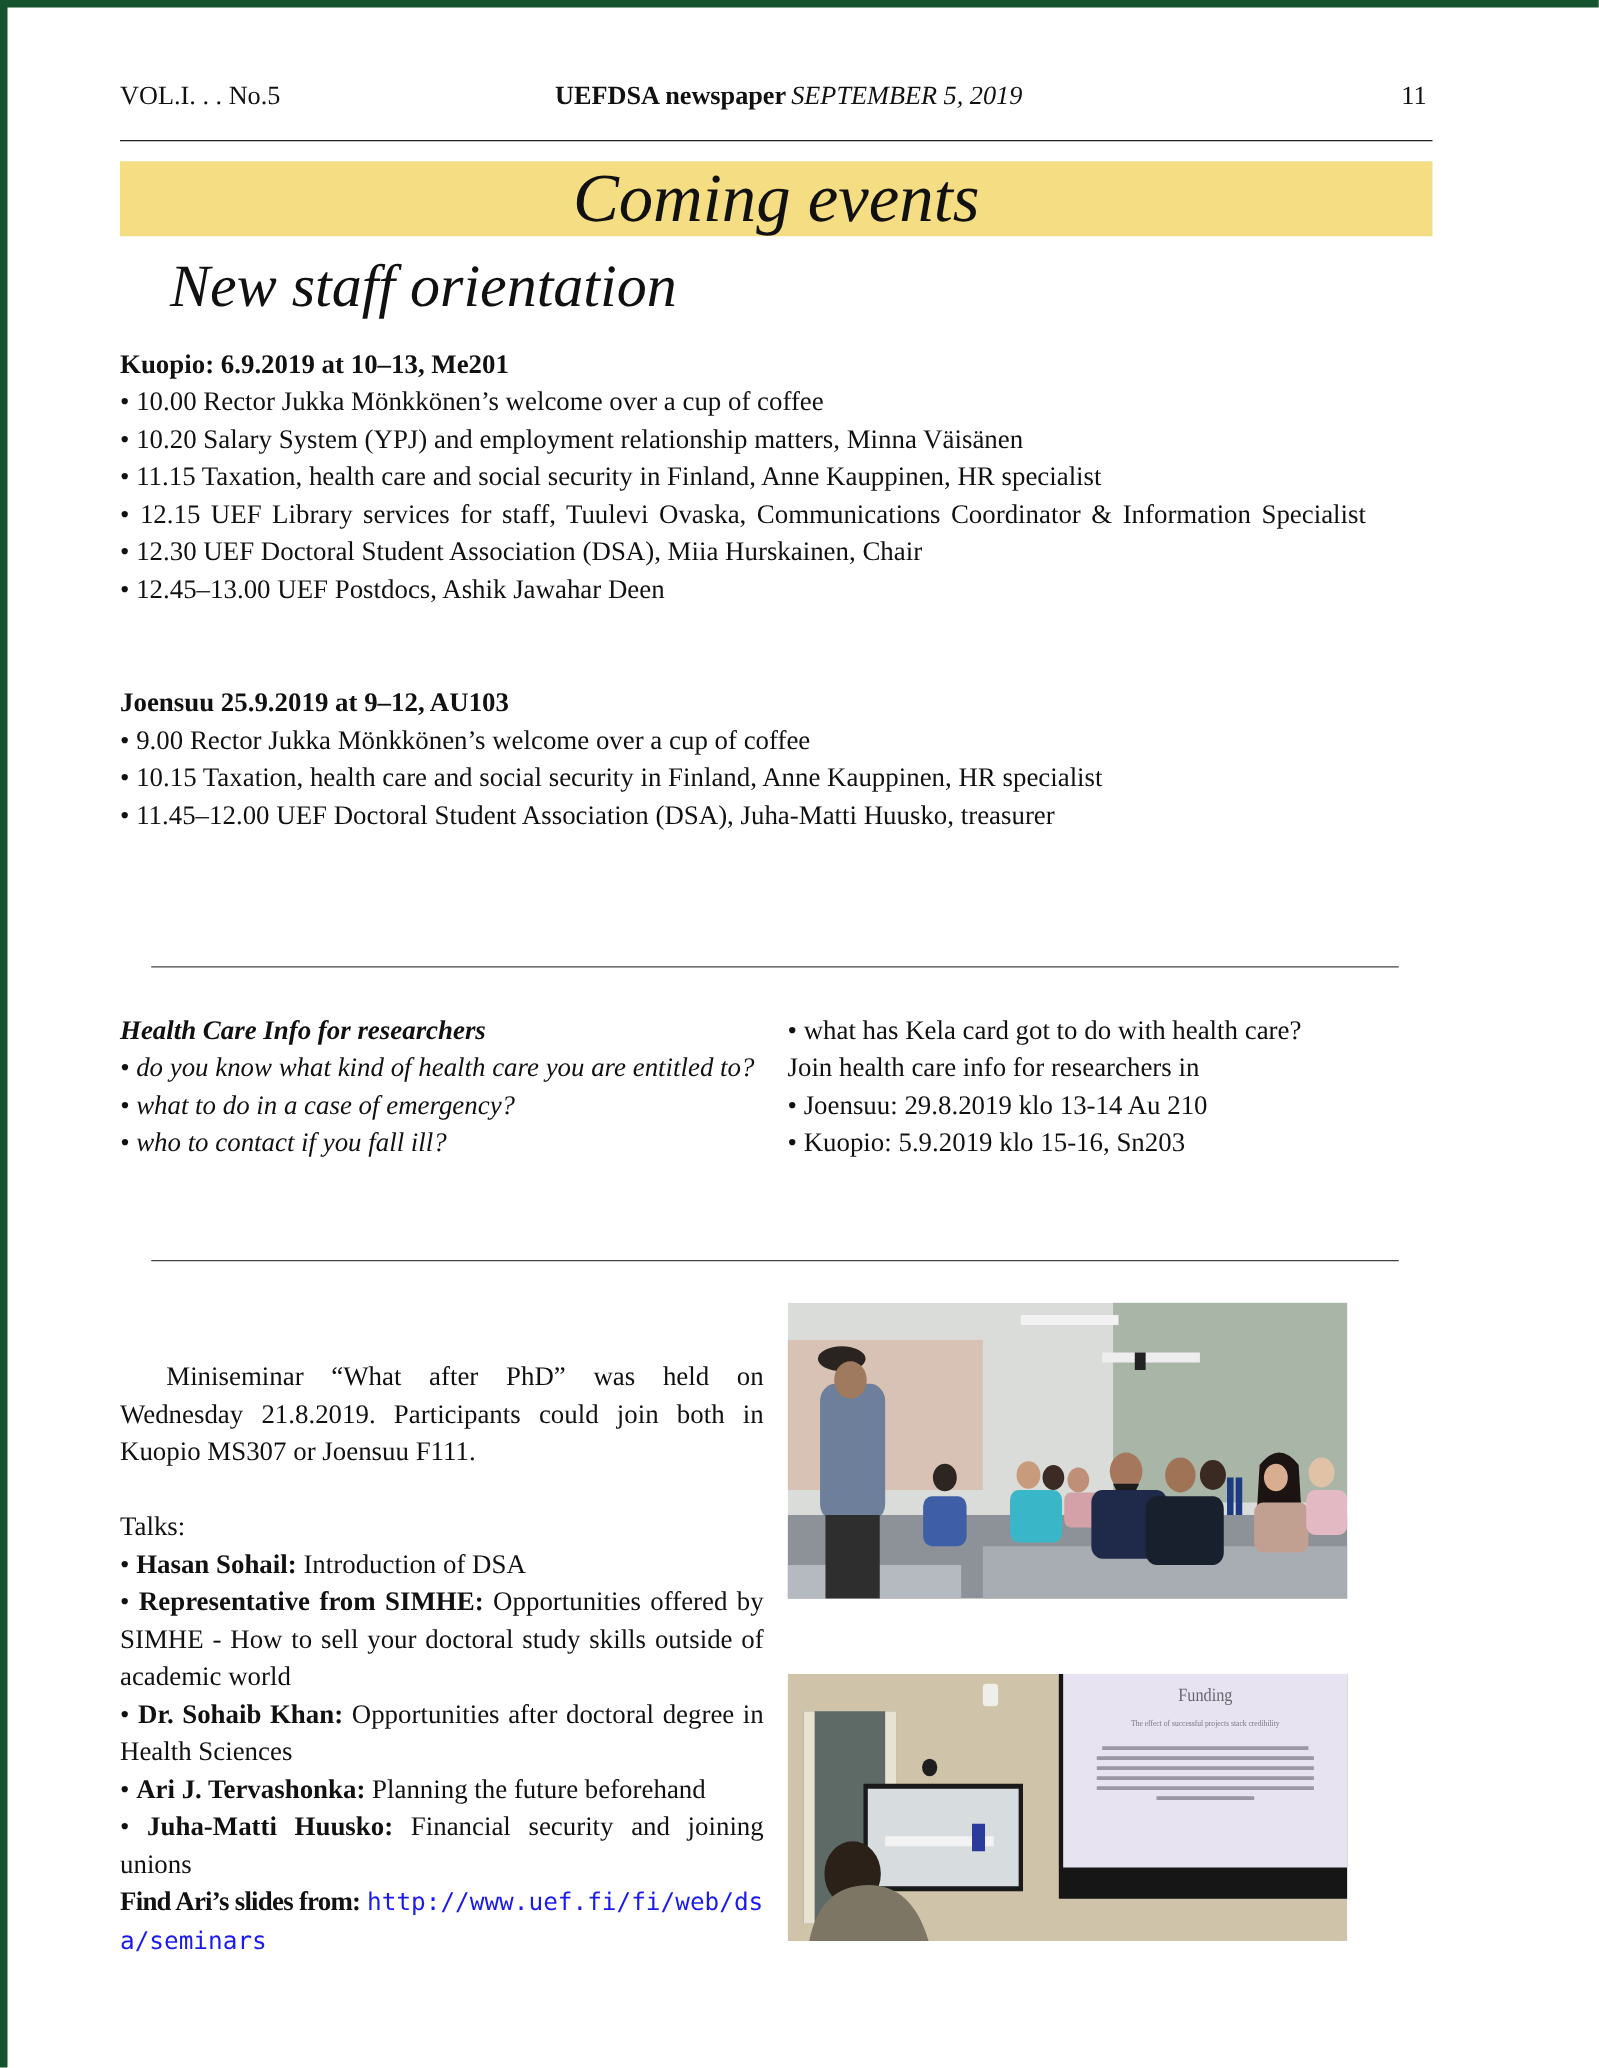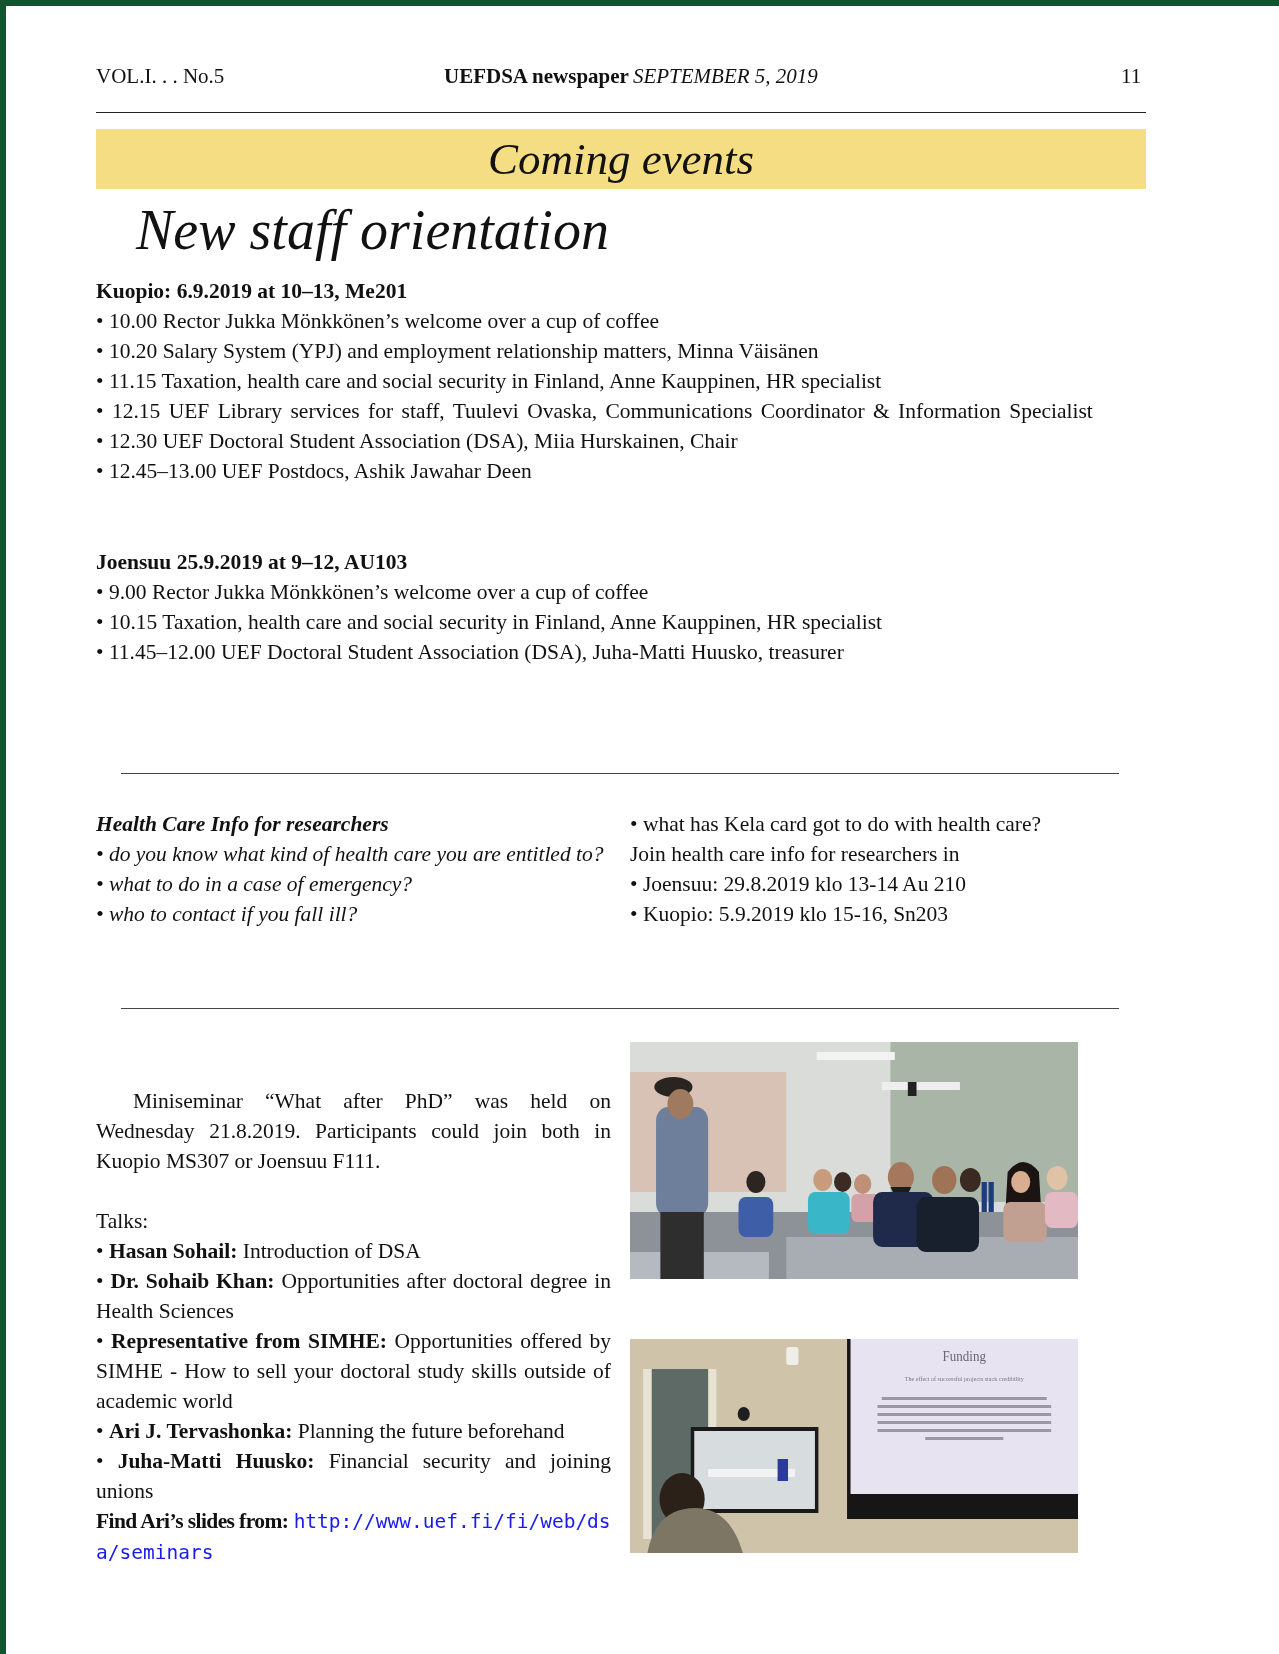--- a/index.html
+++ b/index.html
@@ -12,22 +12,22 @@
   .abs { position: absolute; }
   .hdr { top: 56px; font-size: 21px; line-height: 28px; white-space: nowrap; }
   .hdr-left { left: 90px; }
   .hdr-center { left: 438px; }
   .hdr-center b { font-weight: bold; }
   .hdr-center i { font-style: italic; margin-left: 4px; }
   .hdr-right { left: 1115px; }
   .rule { position: absolute; height: 0; border-top: 1.5px solid #222; }
   .band { left: 90px; top: 123px; width: 1050px; height: 60px; background: #f4dd82; }
   .band-title { position: absolute; left: 0; right: 0; top: 4px; text-align: center;
-    font-style: italic; font-size: 45px; line-height: 52px; }
-  .section-title { left: 130px; top: 196px; font-style: italic; font-size: 56px; line-height: 56px; white-space: nowrap; }
+    font-style: italic; font-size: 55px; line-height: 52px; }
+  .section-title { left: 130px; top: 196px; font-style: italic; font-size: 48px; line-height: 56px; white-space: nowrap; }
   .block { left: 90px; width: 1050px; font-size: 21.5px; line-height: 30px; }
   .block .h { font-weight: bold; }
   .just { text-align: justify; text-align-last: left; }
   .divider { border-top: 1.3px solid #444; }
   .col { font-size: 21.5px; line-height: 30px; }
   .col-left { left: 90px; width: 515px; }
   .col-right { left: 624px; width: 520px; }
   .justify { text-align: justify; }
   .para-indent { text-indent: 37px; }
   .spacer { height: 30px; }
@@ -85,22 +85,22 @@
     <div>• Kuopio: 5.9.2019 klo 15-16, Sn203</div>
   </div>
 
   <div class="rule divider" style="left:115px; top:1002px; width:998px;"></div>
 
   <div class="abs col col-left" style="top:1080px;">
     <div class="justify para-indent">Miniseminar “What after PhD” was held on Wednesday 21.8.2019. Participants could join both in Kuopio MS307 or Joensuu F111.</div>
     <div class="spacer"></div>
     <div>Talks:</div>
     <div class="justify">• <b>Hasan Sohail:</b> <span>Introduction of DSA</span></div>
+    <div class="justify" style="hyphens:auto;">• <b>Representative from SIMHE:</b> <span>Opportunities offered by SIMHE - How to sell your doctoral study skills outside of academic world</span></div>
     <div class="justify">• <b>Dr.  Sohaib Khan:</b> <span>Opportunities after doctoral degree in Health Sciences</span></div>
-    <div class="justify" style="hyphens:auto;">• <b>Representative from SIMHE:</b> <span>Opportunities offered by SIMHE - How to sell your doctoral study skills outside of academic world</span></div>
     <div class="justify">• <b>Ari J. Tervashonka:</b> <span>Planning the future beforehand</span></div>
     <div class="justify">• <b>Juha-Matti Huusko:</b> <span>Financial security and joining unions</span></div>
     <div><b style="letter-spacing:-0.6px;">Find Ari’s slides from:</b> <a class="link" style="word-break:break-all; text-decoration:none;">http://www.uef.fi/fi/web/dsa/seminars</a></div>
   </div>
 
   <div class="photo" style="top:1036px; height:237px;">
     <svg viewBox="0 0 516 237" preserveAspectRatio="none">
       <rect x="0" y="0" width="516" height="237" fill="#d9dcd8"></rect>
       <rect x="300" y="0" width="216" height="160" fill="#a9b5a6"></rect>
       <rect x="0" y="30" width="180" height="120" fill="#d8c2b6"></rect>

